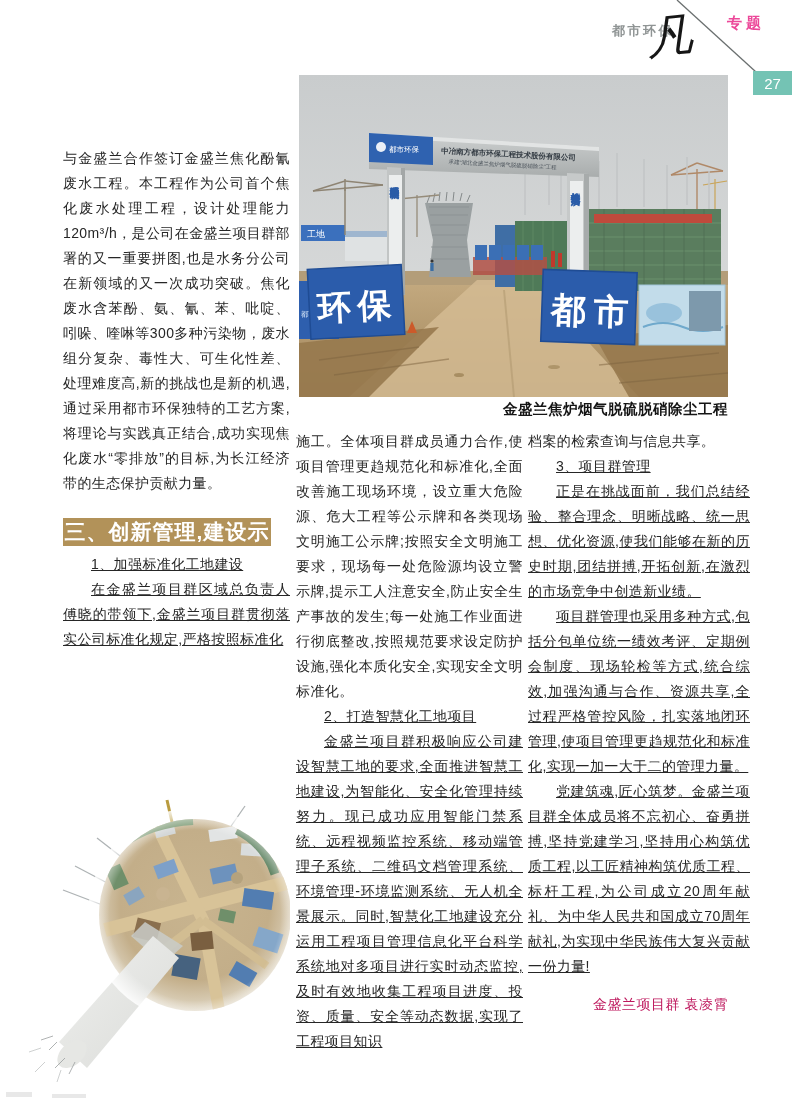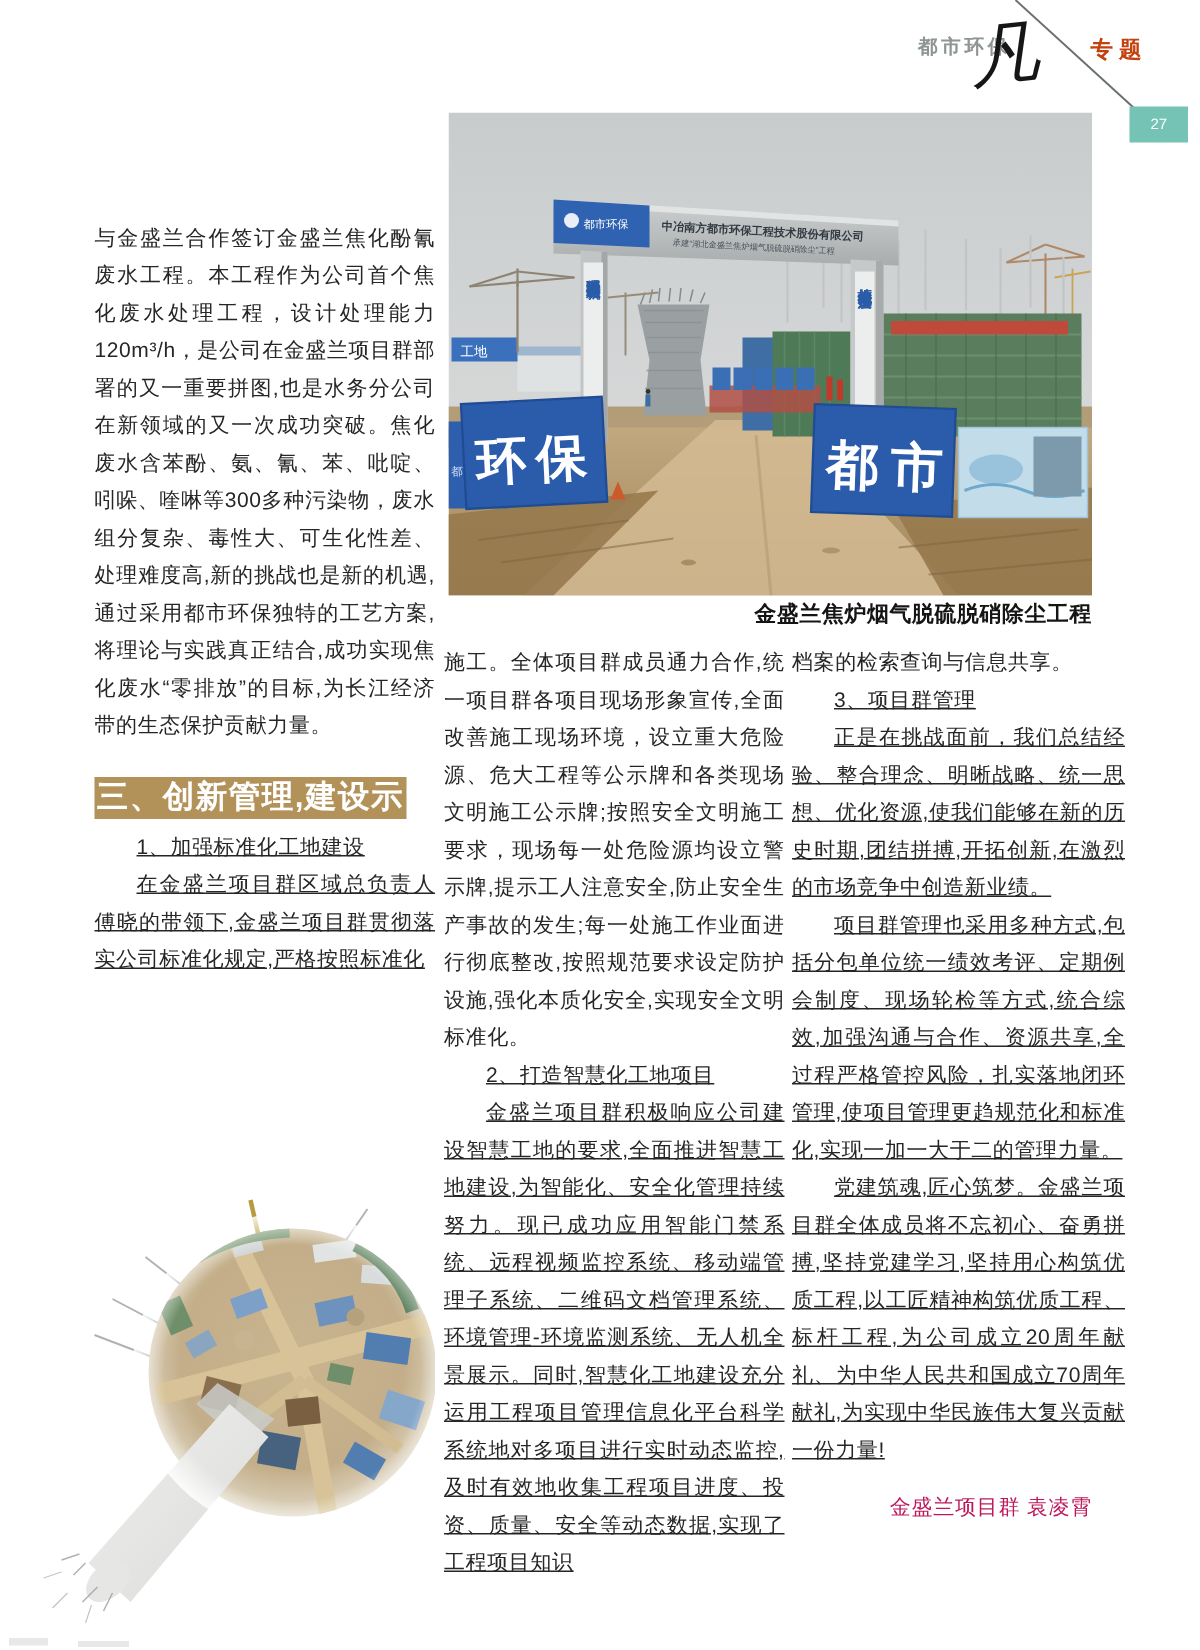--- a/index.html
+++ b/index.html
@@ -13,26 +13,26 @@
     position:absolute;top:22px;left:612px;
     font-size:13px;color:#8f9494;letter-spacing:2.5px;font-weight:bold;
   }
   .calligraphy{
     position:absolute;top:6px;left:646px;width:56px;height:60px;
     font-family:"DejaVu Serif",serif;font-style:italic;
     font-size:46px;color:#161616;transform:rotate(-6deg);line-height:60px;
   }
   .header-line{position:absolute;top:0;left:600px;width:200px;height:100px;pointer-events:none;}
   .topic{
-    position:absolute;top:24px;left:727px;
-    font-size:15px;color:#c2410c;letter-spacing:4px;font-weight:bold;
+    position:absolute;top:14px;left:727px;
+    font-size:15px;color:#ec4899;letter-spacing:4px;font-weight:bold;
   }
   .page-num{
     position:absolute;top:71px;left:753px;width:39px;height:24px;
-    color:#fff;font-size:10px;display:flex;align-items:center;justify-content:center;
+    color:#fff;font-size:15px;display:flex;align-items:center;justify-content:center;
   }
   
   .photo{position:absolute;top:75px;left:299px;width:429px;height:322px;}
   .caption{
     position:absolute;top:400px;left:299px;width:429px;
     text-align:right;font-weight:bold;font-size:14.5px;color:#141414;letter-spacing:0.5px;
   }
   
   .col{
     position:absolute;width:227px;
@@ -203,21 +203,21 @@
 
 <div class="caption">金盛兰焦炉烟气脱硫脱硝除尘工程</div>
 
 <div class="col" id="col1">
     <div class="seg-p">与金盛兰合作签订金盛兰焦化酚氰废水工程。本工程作为公司首个焦化废水处理工程，设计处理能力120m³/h，是公司在金盛兰项目群部署的又一重要拼图,也是水务分公司在新领域的又一次成功突破。焦化废水含苯酚、氨、氰、苯、吡啶、吲哚、喹啉等300多种污染物，废水组分复杂、毒性大、可生化性差、处理难度高,新的挑战也是新的机遇,通过采用都市环保独特的工艺方案,将理论与实践真正结合,成功实现焦化废水“零排放”的目标,为长江经济带的生态保护贡献力量。</div>
     <div class="seg-h" style="background: rgb(178, 146, 89);">三、创新管理,建设示范项目</div>
     <div class="seg-sub indent">1、加强标准化工地建设</div>
     <div class="seg-p indent">在金盛兰项目群区域总负责人傅晓的带领下,金盛兰项目群贯彻落实公司标准化规定,严格按照标准化</div>
   </div>
 <div class="col" id="col2">
-    <div class="seg-p">施工。全体项目群成员通力合作,统一项目群各项目现场形象宣传,全面改善施工现场环境，设立重大危险源、危大工程等公示牌和各类现场文明施工公示牌;按照安全文明施工要求，现场每一处危险源均设立警示牌,提示工人注意安全,防止安全生产事故的发生;每一处施工作业面进行彻底整改,按照规范要求设定防护设施,强化本质化安全,实现安全文明标准化。</div>
+    <div class="seg-p">施工。全体项目群成员通力合作,使项目管理更趋规范化和标准化,全面改善施工现场环境，设立重大危险源、危大工程等公示牌和各类现场文明施工公示牌;按照安全文明施工要求，现场每一处危险源均设立警示牌,提示工人注意安全,防止安全生产事故的发生;每一处施工作业面进行彻底整改,按照规范要求设定防护设施,强化本质化安全,实现安全文明标准化。</div>
     <div class="seg-sub indent">2、打造智慧化工地项目</div>
     <div class="seg-p indent">金盛兰项目群积极响应公司建设智慧工地的要求,全面推进智慧工地建设,为智能化、安全化管理持续努力。现已成功应用智能门禁系统、远程视频监控系统、移动端管理子系统、二维码文档管理系统、环境管理-环境监测系统、无人机全景展示。同时,智慧化工地建设充分运用工程项目管理信息化平台科学系统地对多项目进行实时动态监控,及时有效地收集工程项目进度、投资、质量、安全等动态数据,实现了工程项目知识</div>
   </div>
 <div class="col" id="col3">
     <div class="seg-p">档案的检索查询与信息共享。</div>
     <div class="seg-sub indent">3、项目群管理</div>
     <div class="seg-p indent">正是在挑战面前，我们总结经验、整合理念、明晰战略、统一思想、优化资源,使我们能够在新的历史时期,团结拼搏,开拓创新,在激烈的市场竞争中创造新业绩。</div>
     <div class="seg-p indent">项目群管理也采用多种方式,包括分包单位统一绩效考评、定期例会制度、现场轮检等方式,统合综效,加强沟通与合作、资源共享,全过程严格管控风险，扎实落地闭环管理,使项目管理更趋规范化和标准化,实现一加一大于二的管理力量。</div>
     <div class="seg-p indent">党建筑魂,匠心筑梦。金盛兰项目群全体成员将不忘初心、奋勇拼搏,坚持党建学习,坚持用心构筑优质工程,以工匠精神构筑优质工程、标杆工程,为公司成立20周年献礼、为中华人民共和国成立70周年献礼,为实现中华民族伟大复兴贡献一份力量!</div>
     <div class="seg-sig">金盛兰项目群 袁凌霄</div>

